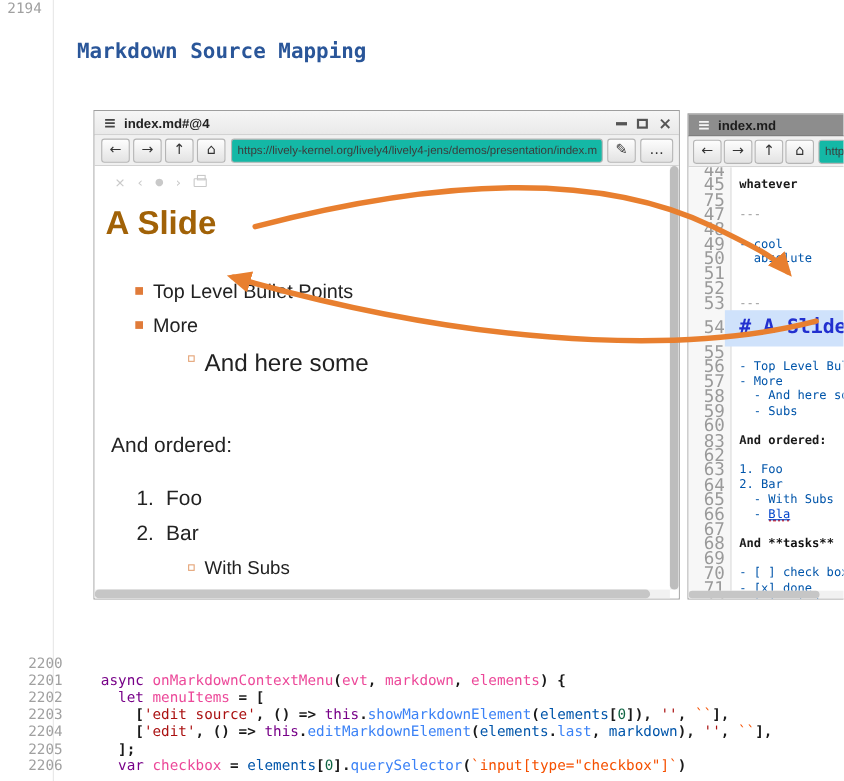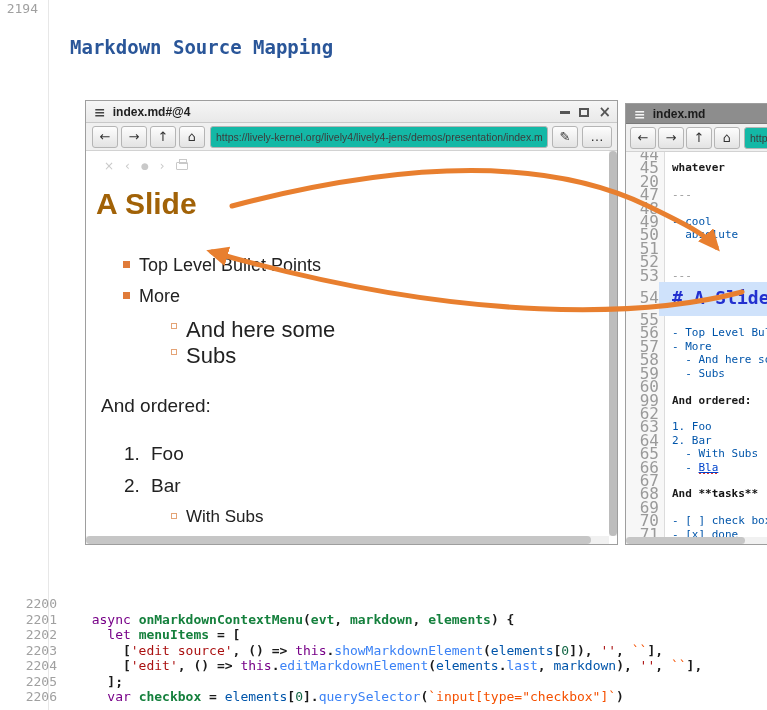--- a/index.html
+++ b/index.html
@@ -9,21 +9,21 @@
 
   
   .outer-gutter-line { position:absolute; left:48px; top:0; bottom:0; width:1px; background:#e7e7e7; }
   .codeblock { position:absolute; left:0; right:0; }
   .crow { display:flex; align-items:flex-start; line-height:15.5px; font-family:"DejaVu Sans Mono", monospace; font-size:13px; }
   .crow .ln { width:38px; text-align:right; color:#a0a0a0; flex:none; }
   .crow .ctext { white-space:pre; padding-left:19px; color:#000; flex:1; }
 
   .tk-pl { color:#1a1a1a;font-weight:bold; }
   .tk-kw { color:#770088; }
-  .tk-def { color:#15803d;font-weight:bold; }
+  .tk-def { color:#ec4899; }
   .tk-v2 { color:#0055aa; }
   .tk-prop { color:#3b82f6; }
   .tk-str { color:#aa1111; }
   .tk-str2 { color:#f55000; }
   .tk-num { color:#116644; }
 
   .page-heading { position:absolute; left:70px; top:36px; font-family:"DejaVu Sans Mono", monospace;
                   font-weight:bold; font-size:19px; color:#2a5699; letter-spacing:0px; }
 
   
@@ -136,21 +136,20 @@
         <span>›</span>
         <span class="pc-print"></span>
       </div>
 
       <div class="slide-title">A Slide</div>
 
       <div id="slide-bullets" style="position:absolute; left:0; right:10px; top:104px;">
           <div class="sb lvl1"><span class="marker"></span><span>Top Level Bullet Points</span></div>
           <div class="sb lvl1"><span class="marker"></span><span>More</span></div>
           <div class="sb lvl2"><span class="marker"></span><span>And here some</span></div>
-          <div class="sb lvl2"><span class="marker"></span><span>Subs</span></div>
         </div>
 
       <div class="slide-paragraph">And ordered:</div>
 
       <div id="slide-ordered" style="position:absolute; left:0; right:10px; top:292px;">
           <div class="ol-row"><span class="num">1.</span><span>Foo</span></div>
           <div class="ol-row"><span class="num">2.</span><span>Bar</span></div>
           <div class="ol-row sub"><span class="marker"></span><span>With Subs</span></div>
         </div>
 
@@ -180,21 +179,21 @@
       <div id="md-lines" class="ed-lines">
           <div class="crow">
             <span class="ln">44</span>
             <span class="ctext"></span>
           </div>
           <div class="crow">
             <span class="ln">45</span>
             <span class="ctext"><span class="tk-pl">whatever</span></span>
           </div>
           <div class="crow">
-            <span class="ln">20</span>
+            <span class="ln">75</span>
             <span class="ctext"></span>
           </div>
           <div class="crow">
             <span class="ln">47</span>
             <span class="ctext"><span class="tk-hr">---</span></span>
           </div>
           <div class="crow">
             <span class="ln">48</span>
             <span class="ctext"></span>
           </div>
@@ -240,21 +239,21 @@
           </div>
           <div class="crow">
             <span class="ln">59</span>
             <span class="ctext"><span class="tk-li">  - Subs</span></span>
           </div>
           <div class="crow">
             <span class="ln">60</span>
             <span class="ctext"></span>
           </div>
           <div class="crow">
-            <span class="ln">99</span>
+            <span class="ln">83</span>
             <span class="ctext"><span class="tk-pl">And ordered:</span></span>
           </div>
           <div class="crow">
             <span class="ln">62</span>
             <span class="ctext"></span>
           </div>
           <div class="crow">
             <span class="ln">63</span>
             <span class="ctext"><span class="tk-li">1. Foo</span></span>
           </div>

